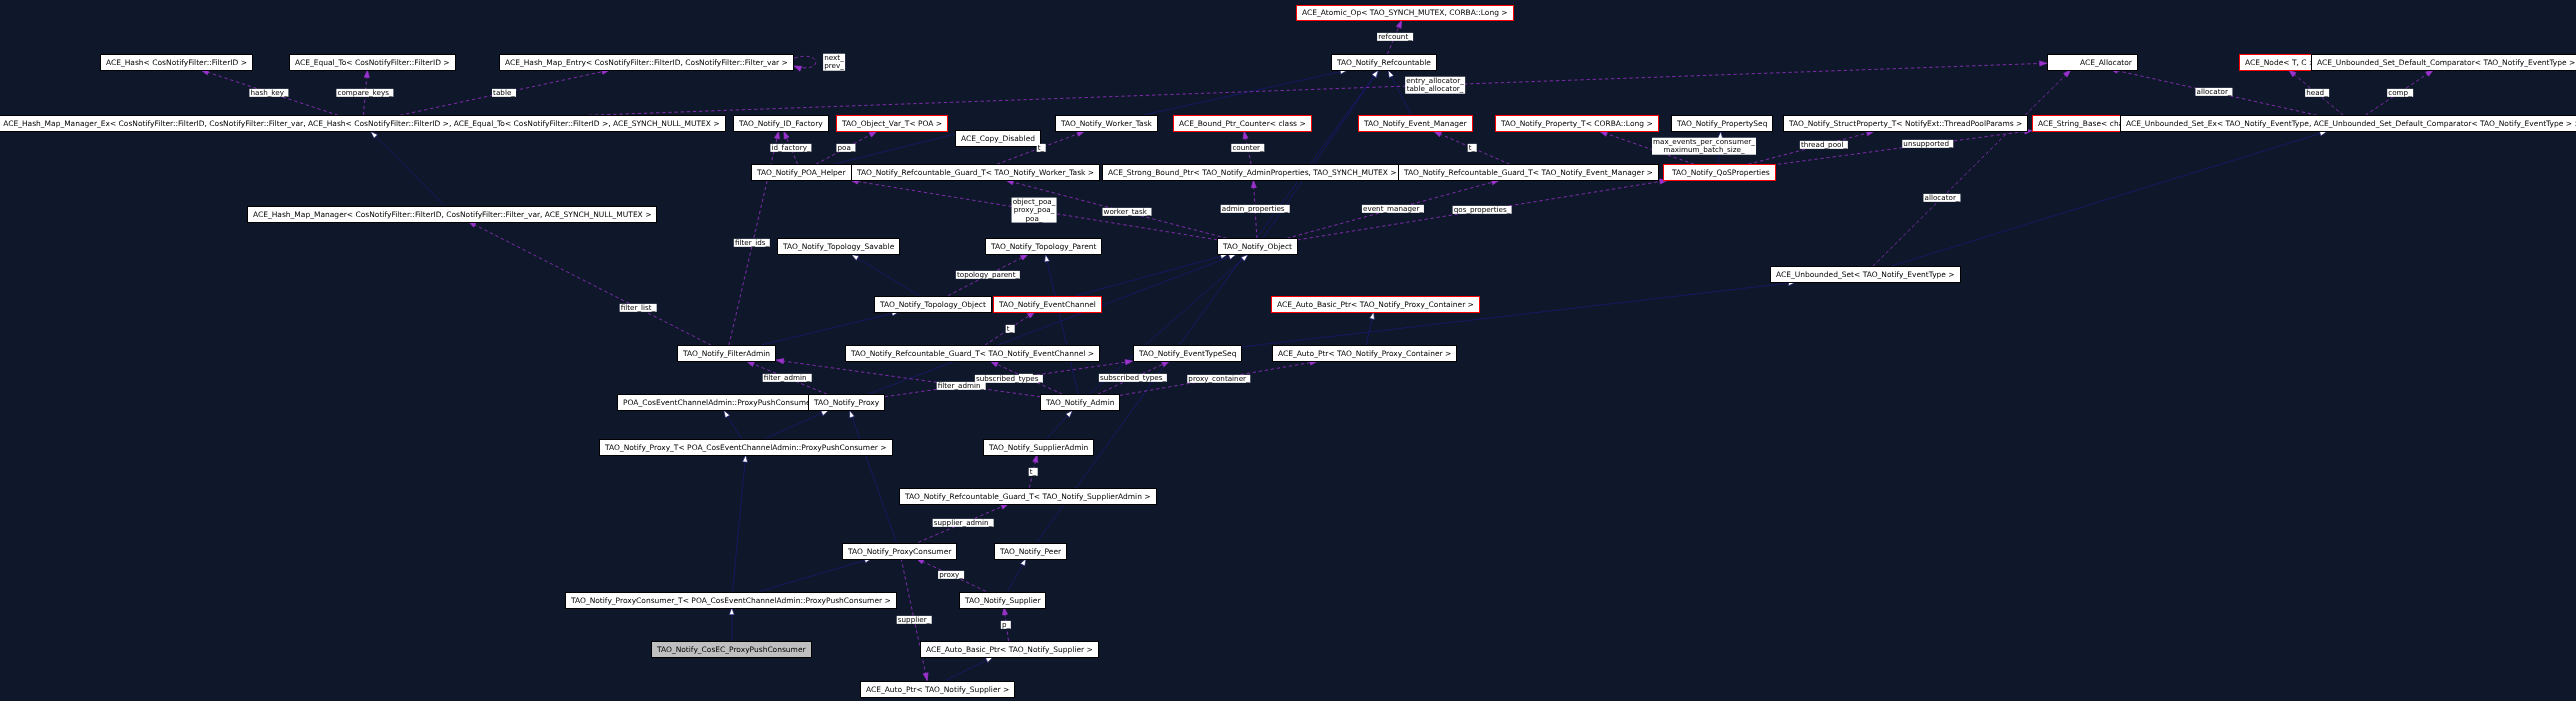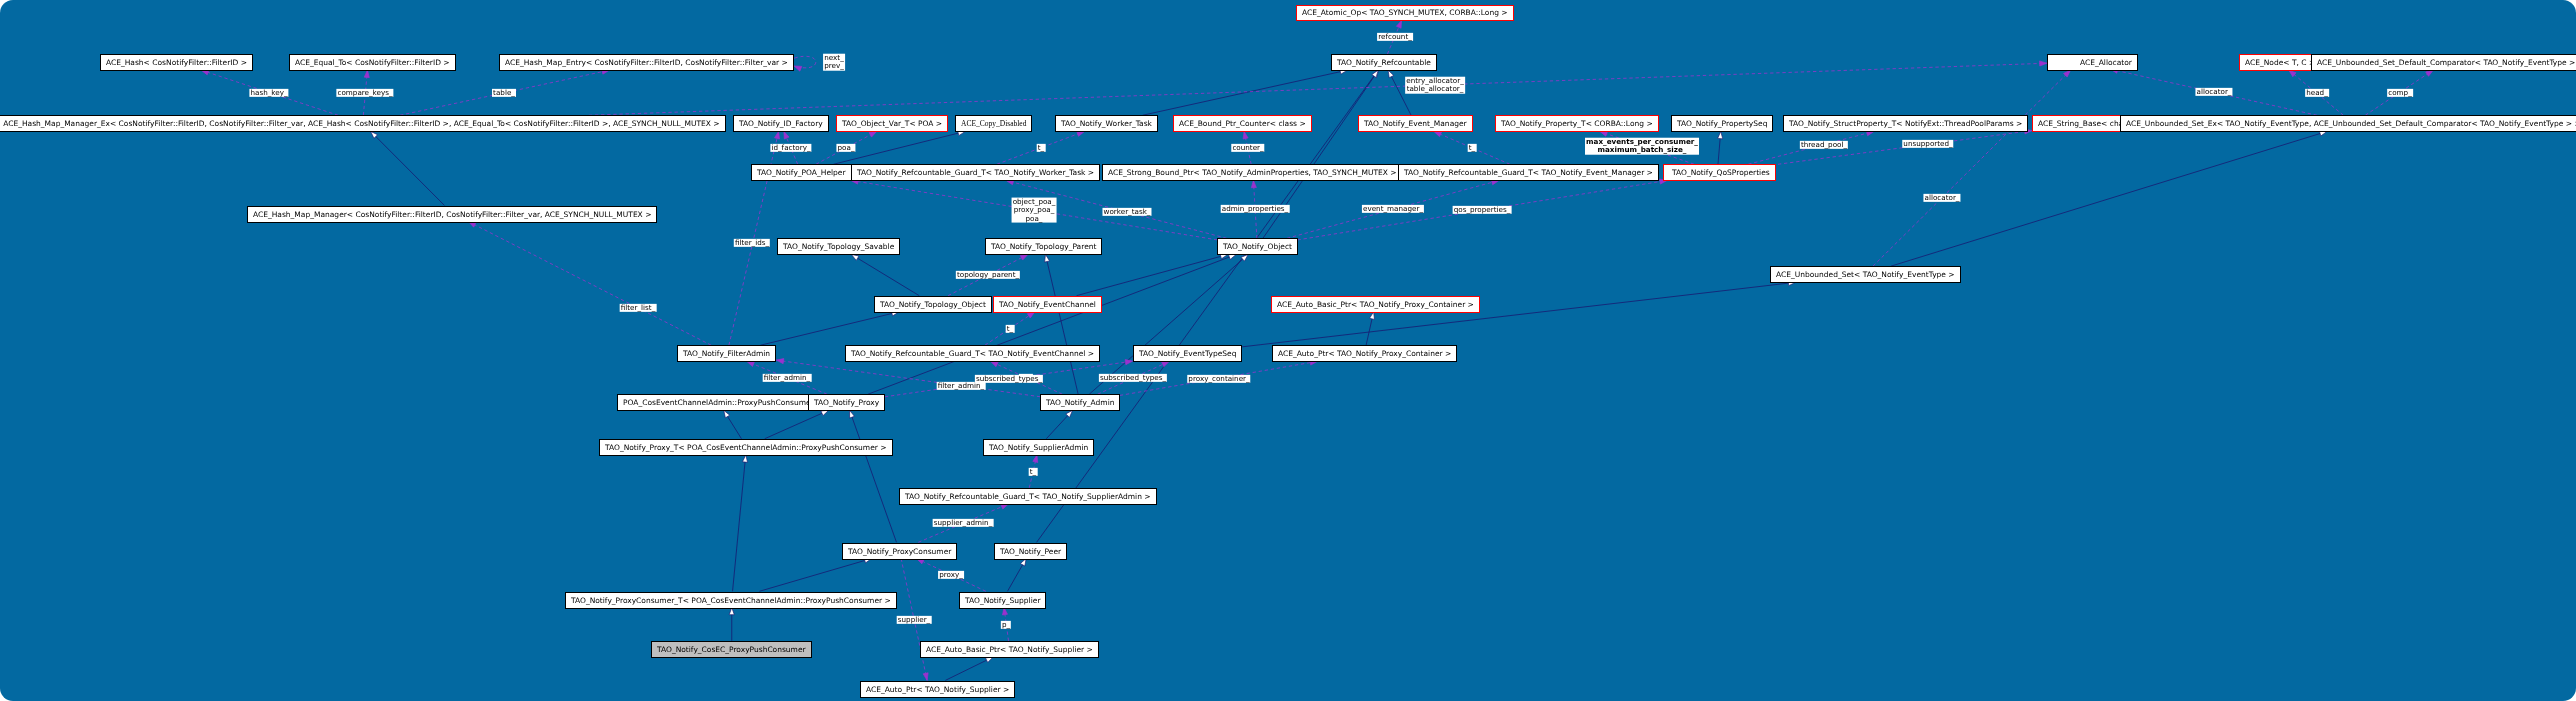--- a/index.html
+++ b/index.html
@@ -1,23 +1,22 @@
 <!DOCTYPE html>
 <html style="font-size:9px"><head>
 <meta charset="utf-8">
 <style>
   html, body { margin: 0; padding: 0; background: #ffffff; }
   .canvas {
     position: relative;
     width: 2576px;
     height: 701px;
-    background: #0369a1;
+    background: #0f172a;
     font-family: "DejaVu Sans", "Liberation Sans", sans-serif;
     overflow: hidden;
-    border-radius: 13px;
   }
   #edges-svg { position: absolute; left: 0; top: 0; z-index: 1; }
   #nodes-layer { position: absolute; left: 0; top: 0; width: 100%; height: 100%; z-index: 2; }
   #labels-layer { position: absolute; left: 0; top: 0; width: 100%; height: 100%; z-index: 3; pointer-events: none; padding-left: 36px; }
   .node {
     position: absolute;
     box-sizing: border-box;
     border: 0.6px solid #000000;
     background: #ffffff;
     color: #000000;
@@ -178,21 +177,21 @@
       <div class="node" style="left: 100px; top: 54px;">ACE_Hash&lt; CosNotifyFilter::FilterID &gt;</div>
       <div class="node" style="left: 289px; top: 54px;">ACE_Equal_To&lt; CosNotifyFilter::FilterID &gt;</div>
       <div class="node" style="left: 499px; top: 54px;">ACE_Hash_Map_Entry&lt; CosNotifyFilter::FilterID, CosNotifyFilter::Filter_var &gt;</div>
       <div class="node" style="left: 1331px; top: 54px;">TAO_Notify_Refcountable</div>
       <div class="node" style="left: 2047px; top: 54px; padding-left: 32px;">ACE_Allocator</div>
       <div class="node red" style="left: 2239px; top: 54px;">ACE_Node&lt; T, C &gt;</div>
       <div class="node" style="left: 2311px; top: 54px;">ACE_Unbounded_Set_Default_Comparator&lt; TAO_Notify_EventType &gt;</div>
       <div class="node" style="left: -2.8px; top: 115px;">ACE_Hash_Map_Manager_Ex&lt; CosNotifyFilter::FilterID, CosNotifyFilter::Filter_var, ACE_Hash&lt; CosNotifyFilter::FilterID &gt;, ACE_Equal_To&lt; CosNotifyFilter::FilterID &gt;, ACE_SYNCH_NULL_MUTEX &gt;</div>
       <div class="node" style="left: 733px; top: 115px;">TAO_Notify_ID_Factory</div>
       <div class="node red" style="left: 836px; top: 115px;">TAO_Object_Var_T&lt; POA &gt;</div>
-      <div class="node" style="left: 955px; top: 115px; font-family: Liberation Serif, serif;">ACE_Copy_Disabled</div>
+      <div class="node" style="left: 955px; top: 130px;">ACE_Copy_Disabled</div>
       <div class="node" style="left: 1055px; top: 115px;">TAO_Notify_Worker_Task</div>
       <div class="node red" style="left: 1173px; top: 115px;">ACE_Bound_Ptr_Counter&lt; class &gt;</div>
       <div class="node red" style="left: 1358px; top: 115px;">TAO_Notify_Event_Manager</div>
       <div class="node red" style="left: 1495px; top: 115px;">TAO_Notify_Property_T&lt; CORBA::Long &gt;</div>
       <div class="node" style="left: 1671px; top: 115px;">TAO_Notify_PropertySeq</div>
       <div class="node" style="left: 1783px; top: 115px;">TAO_Notify_StructProperty_T&lt; NotifyExt::ThreadPoolParams &gt;</div>
       <div class="node red" style="left: 2032px; top: 115px;">ACE_String_Base&lt; char &gt;</div>
       <div class="node" style="left: 2120px; top: 115px;">ACE_Unbounded_Set_Ex&lt; TAO_Notify_EventType, ACE_Unbounded_Set_Default_Comparator&lt; TAO_Notify_EventType &gt; &gt;</div>
       <div class="node" style="left: 751px; top: 164px;">TAO_Notify_POA_Helper</div>
       <div class="node" style="left: 851px; top: 164px;">TAO_Notify_Refcountable_Guard_T&lt; TAO_Notify_Worker_Task &gt;</div>
@@ -266,21 +265,21 @@
       </div>
       <div class="edge-label" style="left: 1041px; top: 148px;">
         <div>t_</div>
       </div>
       <div class="edge-label" style="left: 1248px; top: 148px;">
         <div>counter_</div>
       </div>
       <div class="edge-label" style="left: 1472px; top: 148px;">
         <div>t_</div>
       </div>
-      <div class="edge-label" style="left: 1642px; top: 146px; font-weight: bold;">
+      <div class="edge-label" style="left: 1704px; top: 146px;">
         <div>max_events_per_consumer_</div>
         <div>maximum_batch_size_</div>
       </div>
       <div class="edge-label" style="left: 1824px; top: 145px;">
         <div>thread_pool_</div>
       </div>
       <div class="edge-label" style="left: 1928px; top: 144px;">
         <div>unsupported_</div>
       </div>
       <div class="edge-label" style="left: 1034px; top: 210px;">

